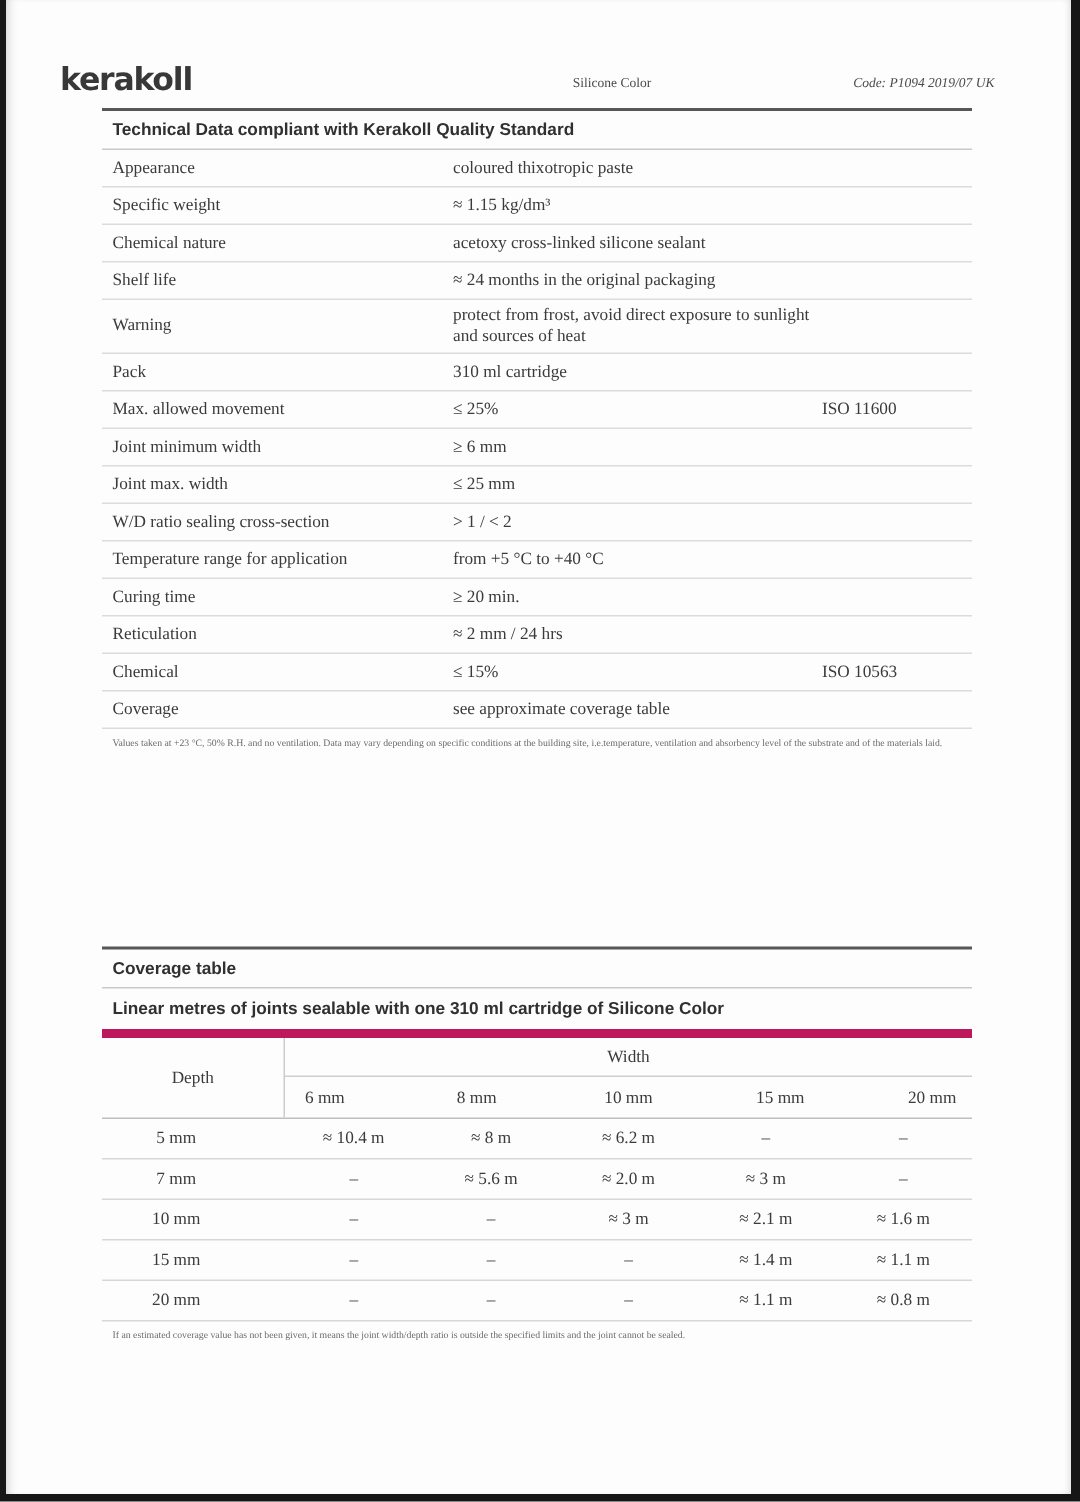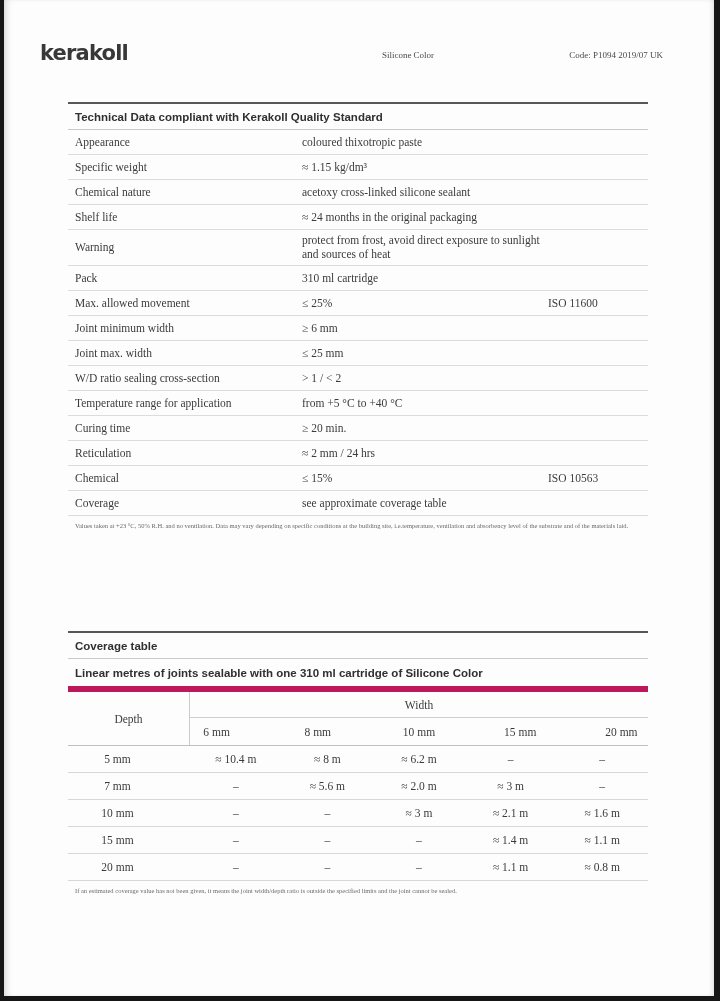--- a/index.html
+++ b/index.html
@@ -22,24 +22,24 @@
     font-family:"DejaVu Sans", sans-serif;
     font-weight:bold;font-size:21px;letter-spacing:-0.8px;
     color:#383838;
   }
   .doc-title{
     position:absolute;left:336px;top:50px;width:136px;
     text-align:center;font-size:9px;color:#4a4a4a;
   }
   .doc-code{
     position:absolute;right:51px;top:50px;width:200px;
-    text-align:right;font-size:9px;color:#4a4a4a;
+    text-align:right;font-size:9px;color:#4a4a4a;font-style:italic;
   }
   .content{position:absolute;left:64px;width:580px;}
-  .tech{top:102px;}
+  .tech{top:72px;}
   .cov{top:631px;}
   .toprule{border-top:2px solid #575757;}
   .section-title{
     font-family:"Liberation Sans", sans-serif;
     font-weight:bold;font-size:11.5px;color:#303030;
     padding:7px 7px 6px 7px;
     border-bottom:1px solid #c9c9c9;
   }
   .trow{
     display:grid;

